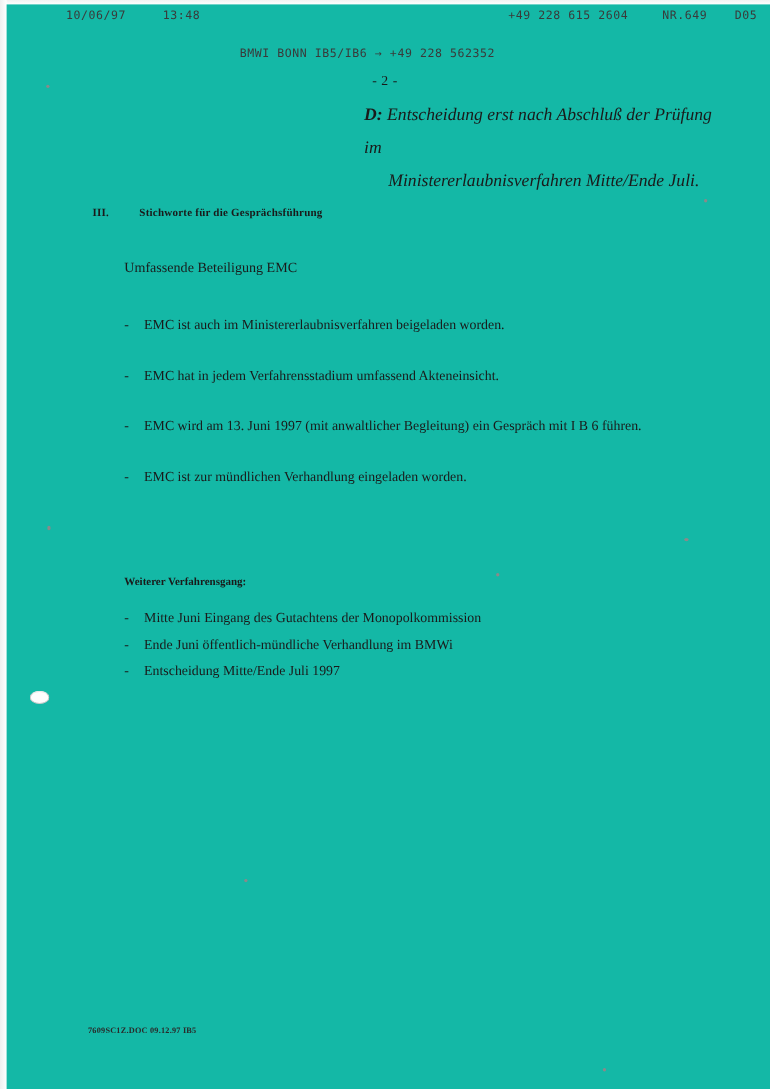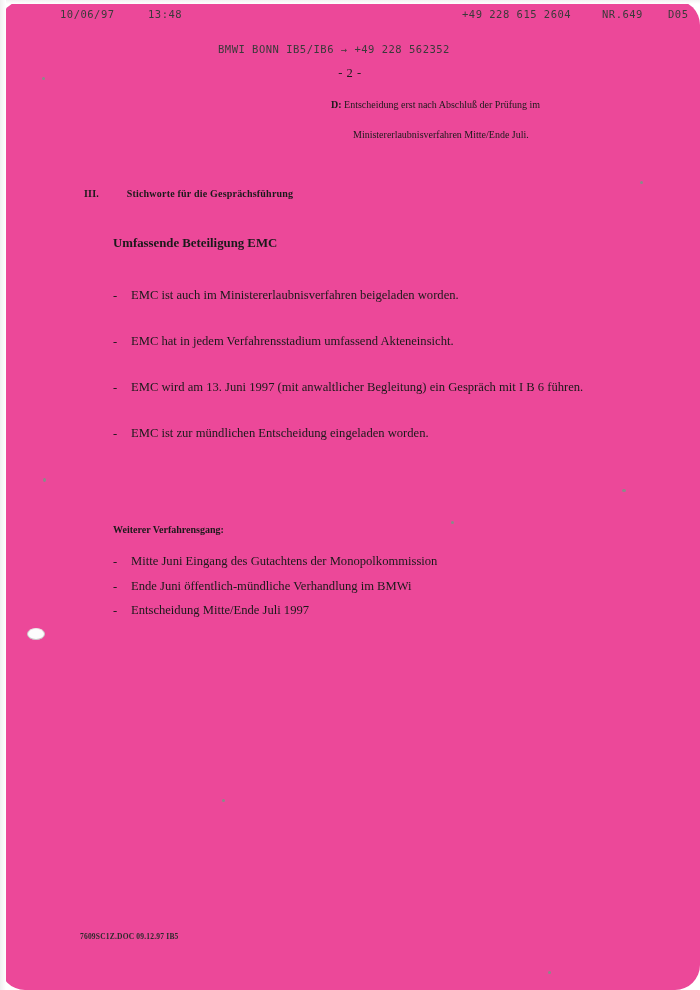--- a/index.html
+++ b/index.html
@@ -14,22 +14,21 @@
     font-family: "Liberation Serif", serif;
     color: #1a1a1a;
     overflow: hidden;
   }
 
   .page {
     position: absolute;
     top: 0; left: 0;
     width: 700px;
     height: 990px;
-    background: #ec4899;
-    border-radius: 25px;
+    background: #14b8a6;
   }
 
   
   .fax-header {
     position: absolute;
     top: 8px;
     left: 0;
     width: 700px;
     height: 18px;
     font-family: "DejaVu Sans Mono", monospace;
@@ -58,22 +57,23 @@
     text-align: center;
     font-size: 12.5px;
     letter-spacing: 0.5px;
   }
 
   .block-d {
     position: absolute;
     top: 90px;
     left: 331px;
     width: 330px;
-    font-size: 10px;
+    font-size: 16px;
     line-height: 30px;
+    font-style: italic;
   }
   .block-d .d-label {
     font-weight: bold;
   }
   .block-d .line2 {
     margin-left: 22px;
   }
 
   .section-iii {
     position: absolute;
@@ -87,21 +87,21 @@
   .section-iii .numeral {
     display: inline-block;
     width: 40px;
   }
 
   .subheading {
     position: absolute;
     top: 236px;
     left: 113px;
     font-size: 12.8px;
-    font-weight: bold;
+    font-weight: normal;
   }
 
   .bullets {
     position: absolute;
     top: 283px;
     left: 113px;
     width: 510px;
     font-size: 12.6px;
   }
   .bullets .item {
@@ -231,21 +231,21 @@
     <div class="item">
       <span class="dash">-</span>
       <span>EMC hat in jedem Verfahrensstadium umfassend Akteneinsicht.</span>
     </div>
     <div class="item">
       <span class="dash">-</span>
       <span>EMC wird am 13. Juni 1997 (mit anwaltlicher Begleitung) ein Gespräch mit I B 6 führen.</span>
     </div>
     <div class="item">
       <span class="dash">-</span>
-      <span>EMC ist zur mündlichen Entscheidung eingeladen worden.</span>
+      <span>EMC ist zur mündlichen Verhandlung eingeladen worden.</span>
     </div>
   </div>
 
   <div class="weiterer">Weiterer Verfahrensgang:</div>
 
   <div class="weiterer-list">
     <div class="item">
       <span class="dash">-</span>
       <span>Mitte Juni Eingang des Gutachtens der Monopolkommission</span>
     </div>

